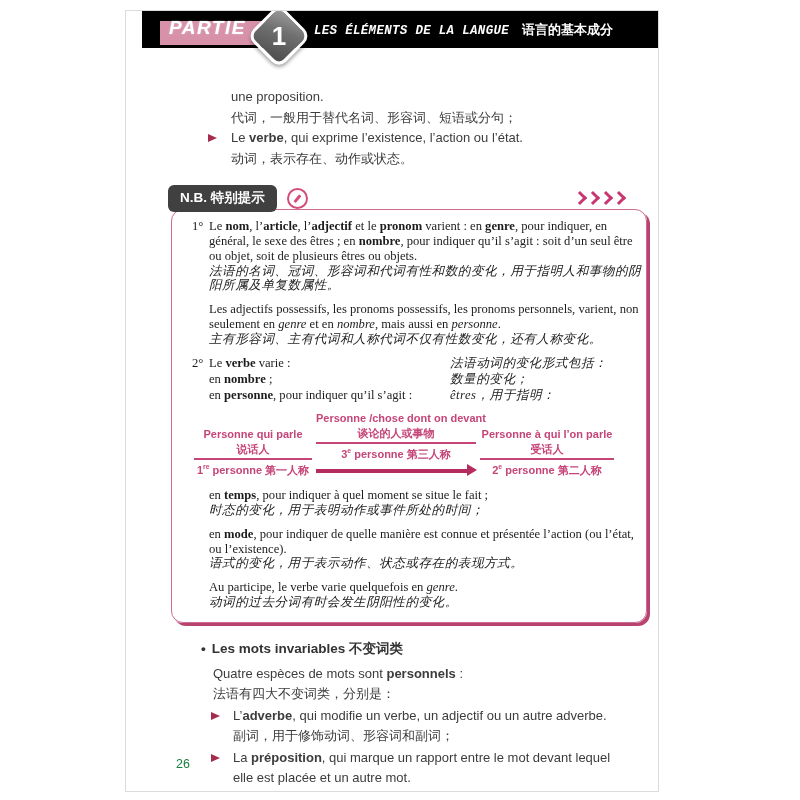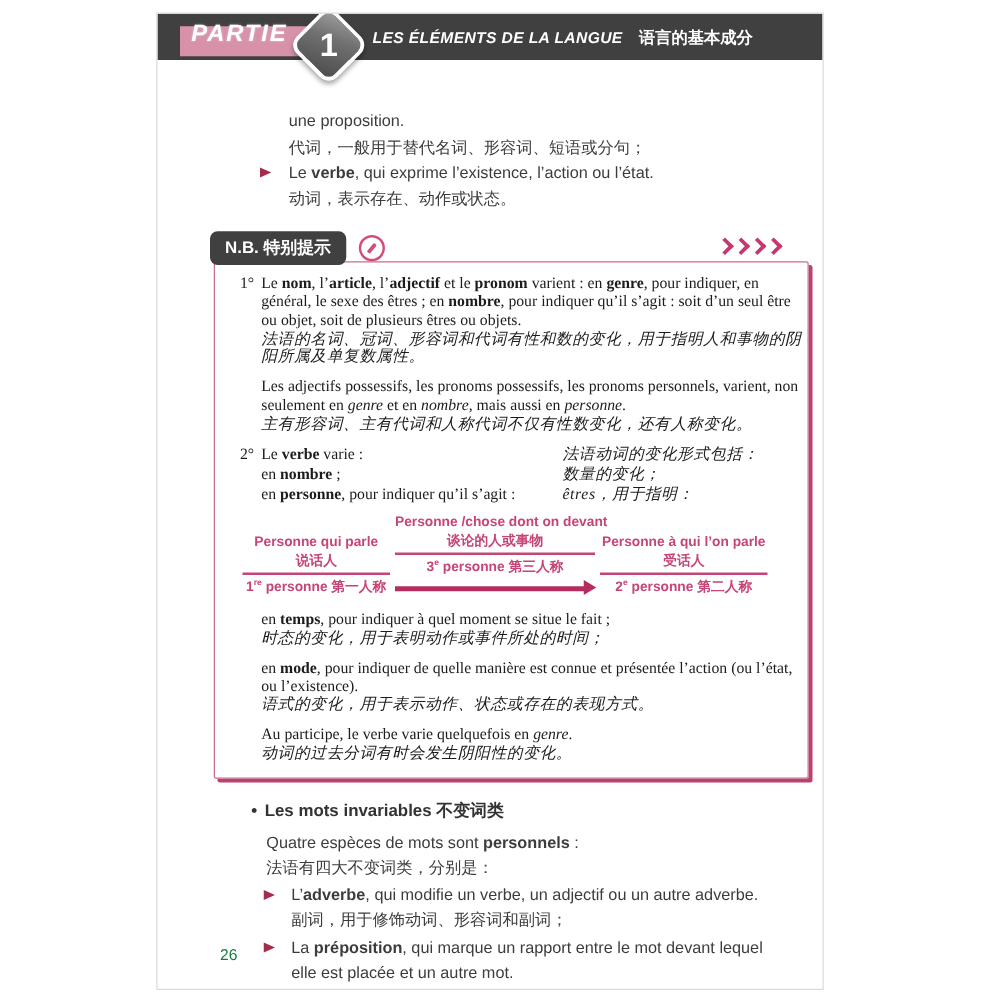--- a/index.html
+++ b/index.html
@@ -6,36 +6,36 @@
   body{
     width:800px;height:800px;background:#ffffff;position:relative;
     font-family:"Liberation Sans","DejaVu Sans",sans-serif;
     -webkit-font-smoothing:antialiased;
   }
   .page{
     position:absolute;left:125px;top:10px;width:534px;height:782px;
     background:#fff;border:1px solid #dcdcdc;box-sizing:border-box;overflow:hidden;
   }
   
-  .bar{position:relative;height:37px;background:#404040;}
+  .bar{position:relative;height:37px;background:#000000;margin-left:16px;}
   .partie-strip{position:absolute;left:18px;top:10px;width:114px;height:24px;background:#d792a9;}
   .partie-label{
     position:absolute;left:27px;top:6px;color:#fff;font-weight:bold;font-style:italic;
     font-size:19px;letter-spacing:1.5px;text-shadow:0 0 2px rgba(255,255,255,.45);
   }
   .badge{
     position:absolute;left:114px;top:2px;width:40px;height:40px;z-index:3;
     transform:rotate(45deg);background:linear-gradient(155deg,#9d9d9d 0%,#707070 40%,#4c4c4c 100%);
     border:3px solid #fff;border-radius:10px;box-shadow:2px 2px 4px rgba(0,0,0,.35);
   }
   .badge-num{
     width:100%;height:100%;display:flex;align-items:center;justify-content:center;
     transform:rotate(-45deg);color:#fff;font-weight:bold;font-size:26px;
   }
-  .bar-titles{position:absolute;left:172px;top:10px;display:flex;gap:13px;align-items:baseline;}
+  .bar-titles{position:absolute;left:172px;top:10px;display:flex;gap:13px;align-items:baseline;font-family:Liberation Mono, monospace;}
   .bar-title-fr{color:#fff;font-weight:bold;font-style:italic;font-size:12.5px;letter-spacing:.3px;}
   .bar-title-zh{color:#fff;font-weight:bold;font-size:13px;}
   
   .intro{margin:39px 20px 0 105px;font-size:13px;line-height:20.5px;color:#3c3c3c;}
   .in-line{position:relative;}
   .arrow-bullet{
     position:absolute;left:-23px;top:6px;width:0;height:0;
     border-left:9px solid #a62c4e;border-top:4.5px solid transparent;border-bottom:4.5px solid transparent;
   }
   
@@ -50,21 +50,21 @@
   }
   .nb-icon::after{content:'';width:2.5px;height:9px;background:#d34d7b;transform:rotate(40deg);border-radius:1px;}
   .chevrons{position:absolute;right:34px;top:4px;}
   .chev{
     display:inline-block;width:7px;height:7px;margin-left:3px;
     border-top:3.2px solid #c73671;border-right:3.2px solid #c73671;transform:rotate(45deg);
   }
   
   .nb-box{
     position:relative;margin:-3px 11px 0 45px;z-index:1;
-    border:1.6px solid #cd6b90;border-radius:2px;box-shadow:3px 3px 0 #b8436e;
+    border:1.6px solid #cd6b90;border-radius:12px;box-shadow:3px 3px 0 #b8436e;
     padding:9px 4px 12px 20px;box-sizing:border-box;
     font-family:"Liberation Serif","DejaVu Serif",serif;font-size:12.6px;line-height:1.18;color:#1c1c1c;
   }
   .blk{padding-left:17px;margin-bottom:9px;}
   .marker{display:inline-block;width:17px;margin-left:-17px;}
   .zh-kai{font-style:italic;letter-spacing:.5px;}
   .hang2{position:relative;}
   .marker2{position:absolute;left:0;top:0;}
   .row{display:flex;margin-bottom:1px;}
   .row .fr{width:241px;flex:none;}

